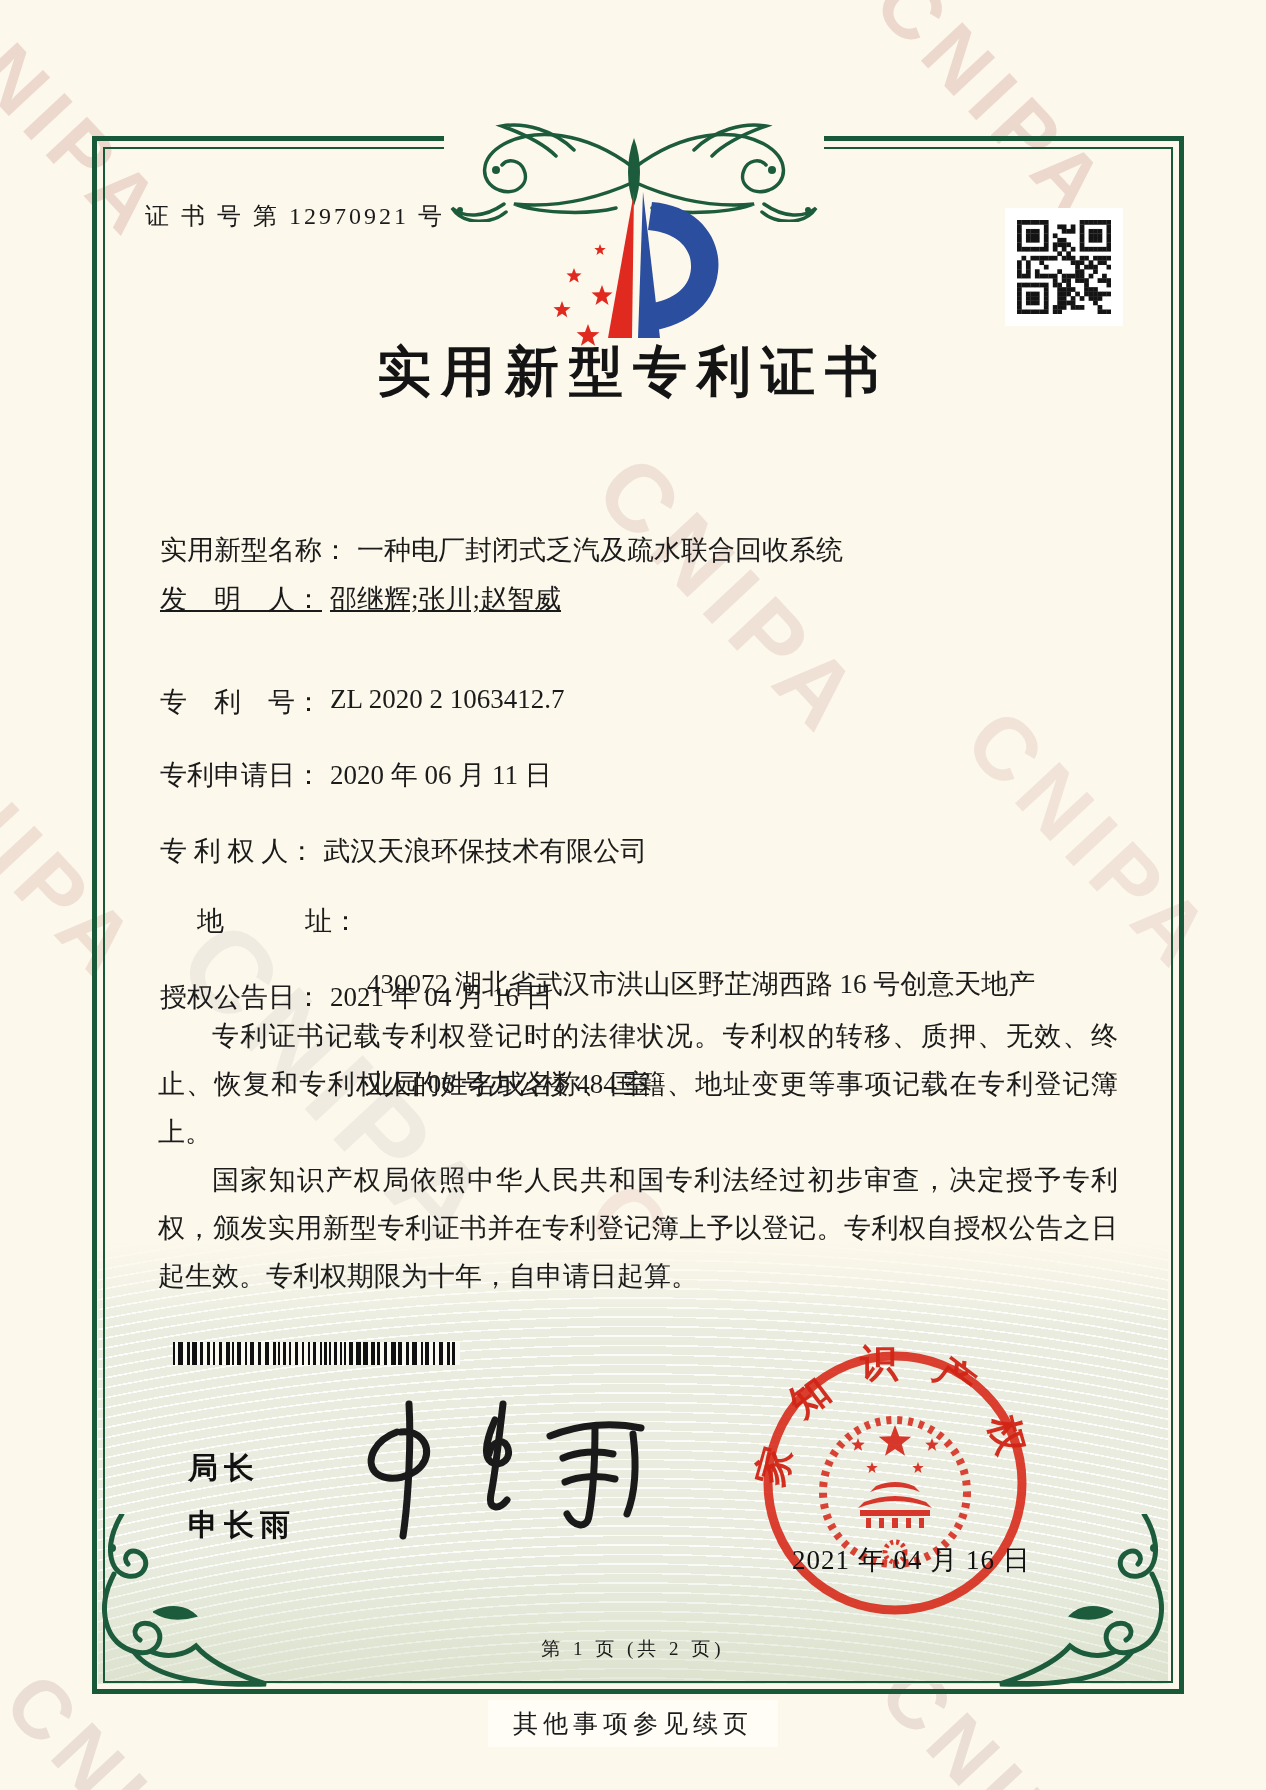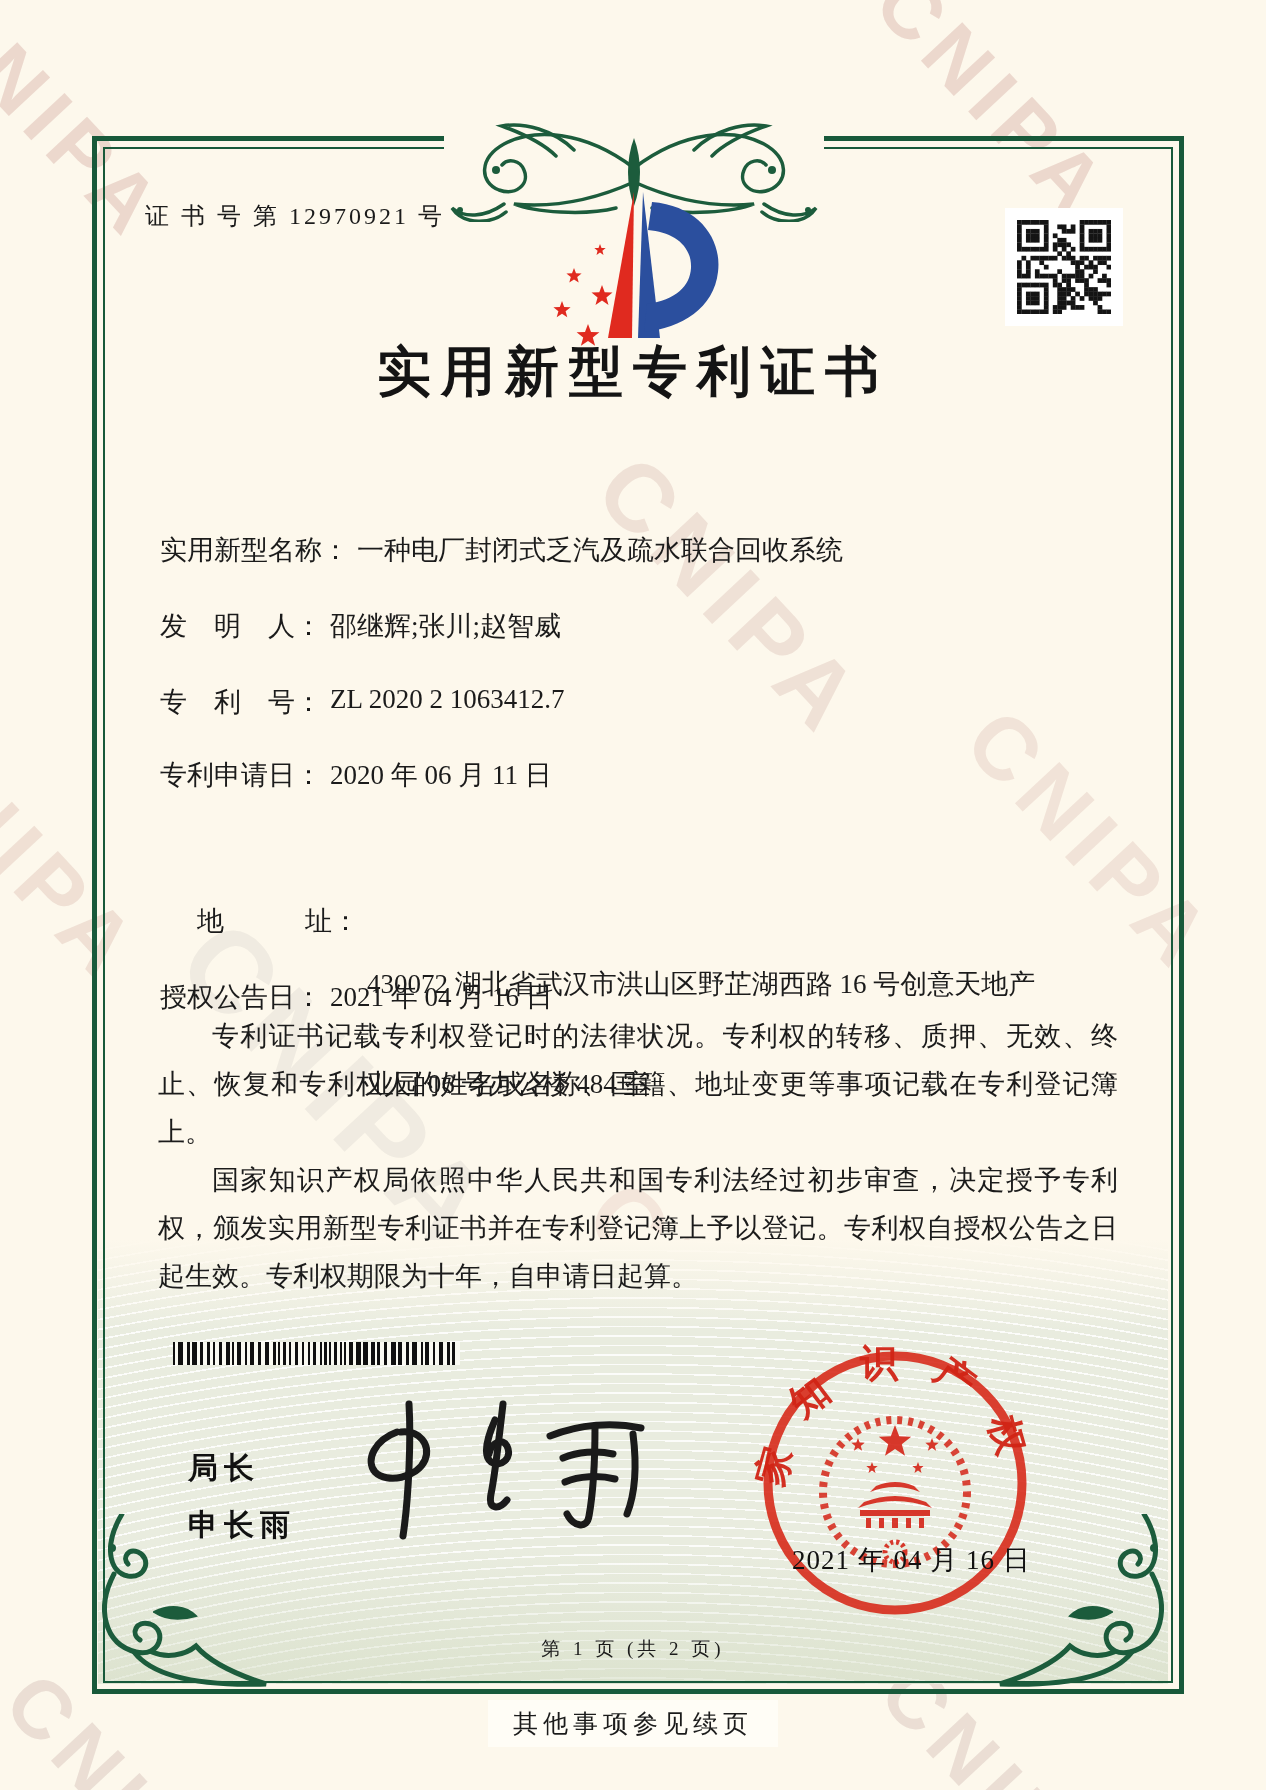--- a/index.html
+++ b/index.html
@@ -367,31 +367,35 @@
         </g>
     </svg>
   </div>
 
   <div class="title">实用新型专利证书</div>
 
   <div class="row" style="top:532px;">
     <span>实用新型名称：</span>
     <span class="val">一种电厂封闭式乏汽及疏水联合回收系统</span>
   </div>
-  <div class="row" style="top:608px;">
+  <div class="row" style="top:581px;text-decoration:underline;">
     <span>发　明　人：</span>
     <span class="val">邵继辉;张川;赵智威</span>
   </div>
   <div class="row" style="top:684px;">
     <span>专　利　号：</span>
     <span class="val">ZL 2020 2 1063412.7</span>
   </div>
   <div class="row" style="top:757px;">
     <span>专利申请日：</span>
     <span class="val">2020 年 06 月 11 日</span>
+  </div>
+  <div class="row" style="top:833px;">
+    <span>专 利 权 人：</span>
+    <span class="val">武汉天浪环保技术有限公司</span>
   </div>
   <div class="row" style="top:903px;margin-left:37px;">
     <span>地　　　址：</span>
     <span class="addr-lines">
       <div>430072 湖北省武汉市洪山区野芷湖西路 16 号创意天地产</div>
       <div>业园 06 号办公楼 484 室</div>
     </span>
   </div>
   <div class="row" style="top:979px;width:1000px;">
     <span>授权公告日：</span>

